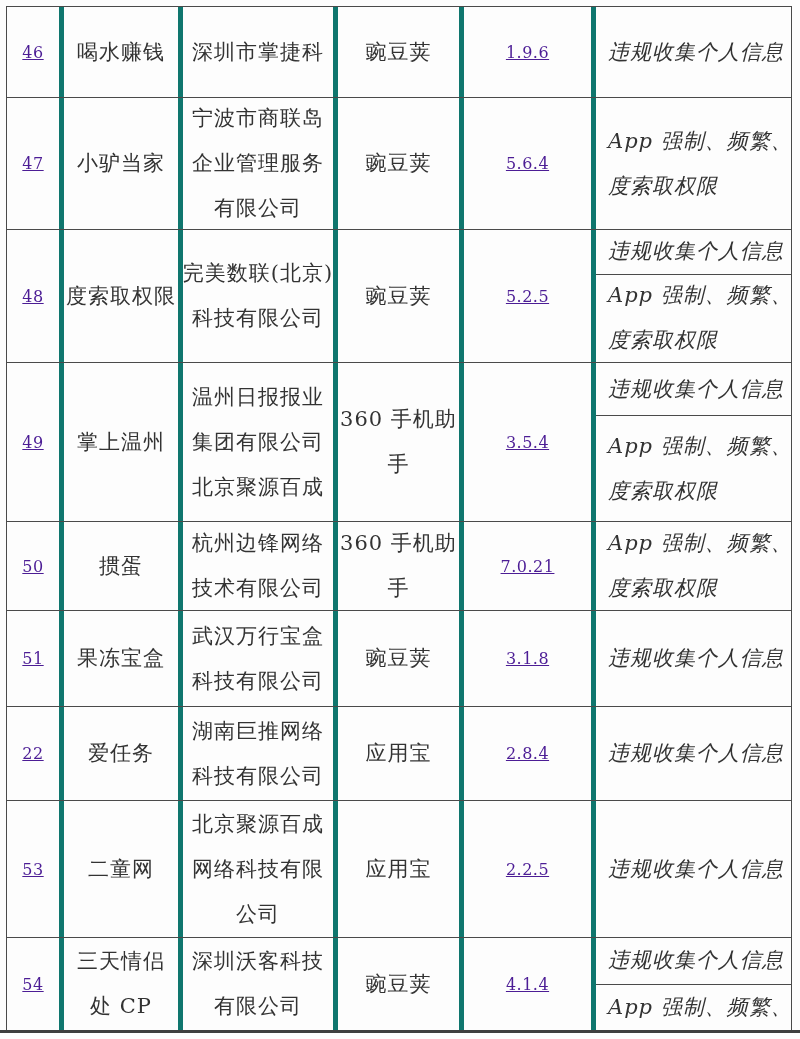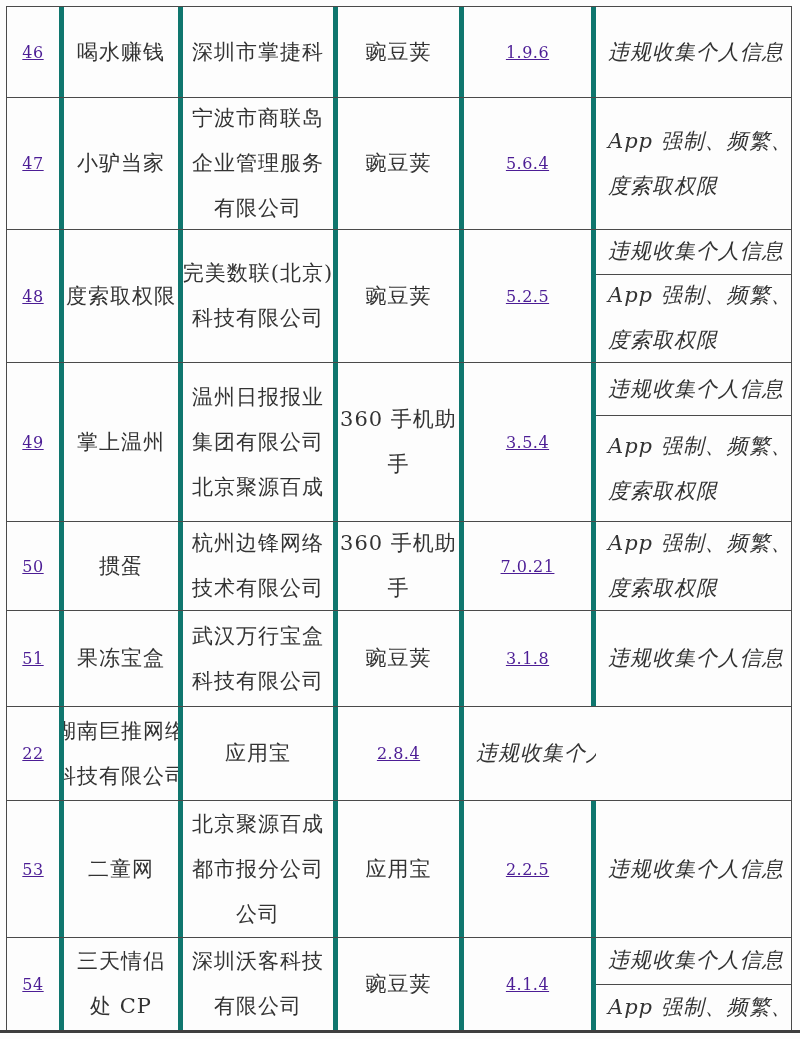--- a/index.html
+++ b/index.html
@@ -206,20 +206,23 @@
     <div class="cell viol">
       <div class="ln">违规收集个人信息</div>
     </div>
   </div>
 
   <div class="row r6">
     <div class="cell numeric">
         <div class="ln">22</div>
       </div>
     <div class="cell">
+        <div class="ln">爱任务</div>
+      </div>
+    <div class="cell">
       <div class="ln">湖南巨推网络</div>
       <div class="ln">科技有限公司</div>
     </div>
     <div class="cell">
         <div class="ln">应用宝</div>
       </div>
     <div class="cell numeric">
         <div class="ln">2.8.4</div>
       </div>
     <div class="cell viol">
@@ -229,21 +232,21 @@
 
   <div class="row r7">
     <div class="cell numeric">
         <div class="ln">53</div>
       </div>
     <div class="cell">
         <div class="ln">二童网</div>
       </div>
     <div class="cell">
       <div class="ln">北京聚源百成</div>
-      <div class="ln">都市报分公司</div>
+      <div class="ln">网络科技有限</div>
       <div class="ln">公司</div>
     </div>
     <div class="cell">
         <div class="ln">应用宝</div>
       </div>
     <div class="cell numeric">
         <div class="ln">2.2.5</div>
       </div>
     <div class="cell viol">
       <div class="ln">违规收集个人信息</div>

